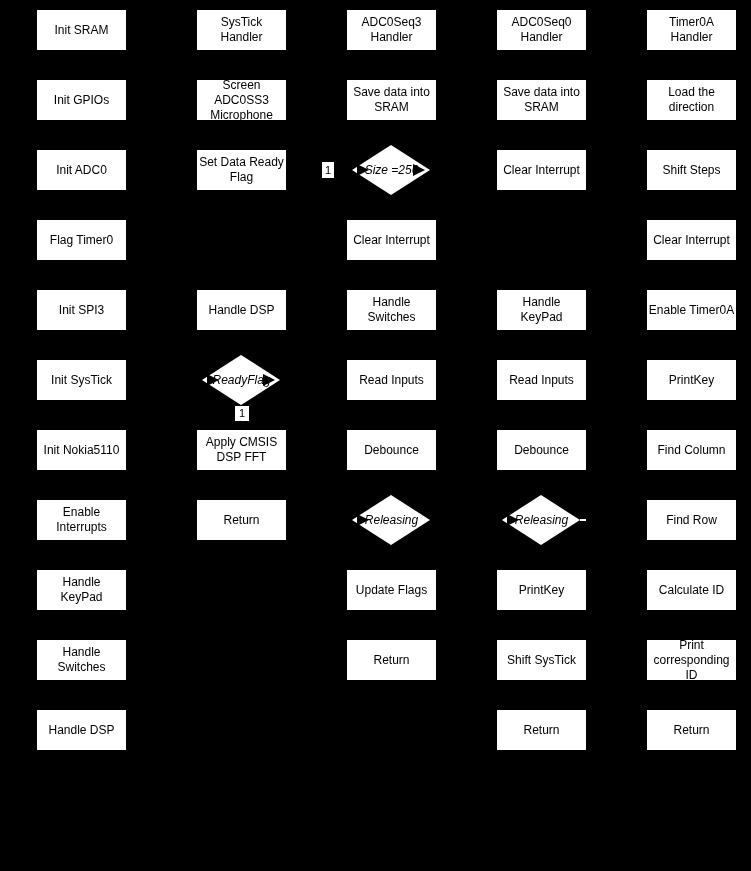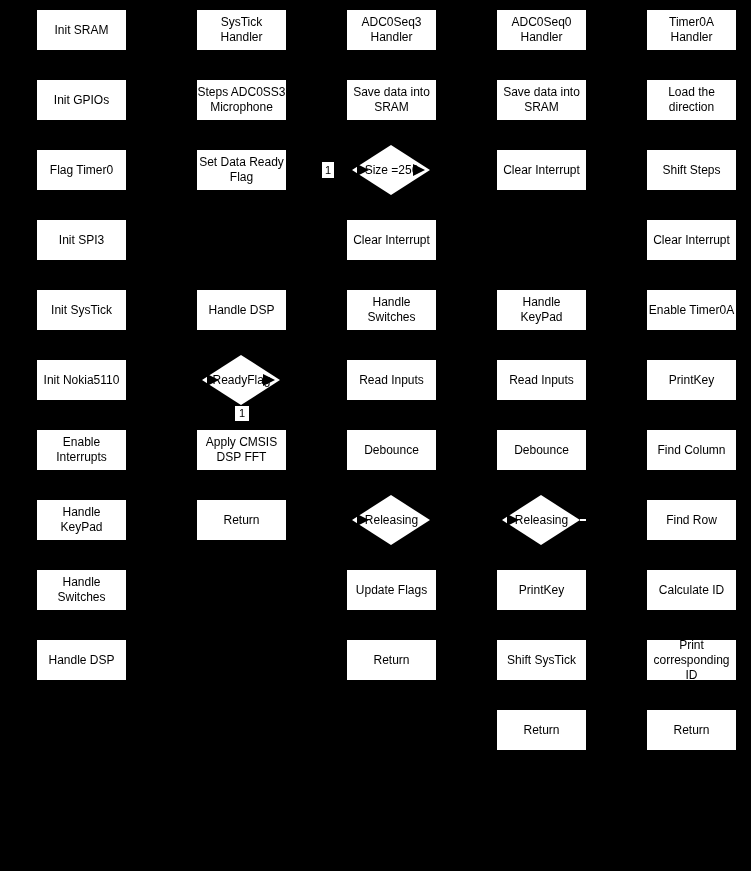--- a/index.html
+++ b/index.html
@@ -15,21 +15,21 @@
 
   .process {
     background:#ffffff; color:#000000;
     display:flex; align-items:center; justify-content:center;
     text-align:center; font-size:12px; line-height:15px;
     white-space:pre-line; overflow:visible;
   }
 
   .spacer { background:transparent; }
 
-  .decision { background:transparent; }
+  .decision { background:transparent;font-style:italic; }
   .dia { position:absolute; left:5px; top:-5px; width:78px; height:50px; overflow:visible; }
   .dshape { fill:#ffffff; }
   .notch  { fill:#000000; }
   .stub   { position:absolute; left:83px; top:19px; width:6px; height:2px; background:#ffffff; }
   .dlbl {
     position:absolute; left:0; right:0; top:-5px; height:50px;
     display:flex; align-items:center; justify-content:center;
     color:#000000; font-size:12px; text-align:center; white-space:pre-line;
   }
 
@@ -42,37 +42,38 @@
   #branch-ready { left:219px; top:406px; width:14px; height:15px; }
 </style>
 </head>
 <body>
 
 <div class="canvas">
 
   <div class="col" style="left:21px">
     <div class="slot process"><span>Init SRAM</span></div>
     <div class="slot process"><span>Init GPIOs</span></div>
+    <div class="slot process"><span>Init ADC0</span></div>
     <div class="slot process"><span>Flag Timer0</span></div>
     <div class="slot process"><span>Init SPI3</span></div>
     <div class="slot process"><span>Init SysTick</span></div>
     <div class="slot process"><span>Init Nokia5110</span></div>
     <div class="slot process"><span>Enable
 Interrupts</span></div>
     <div class="slot process"><span>Handle
 KeyPad</span></div>
     <div class="slot process"><span>Handle
 Switches</span></div>
     <div class="slot process"><span>Handle DSP</span></div>
   </div>
 
   <div class="col" style="left:181px">
     <div class="slot process"><span>SysTick
 Handler</span></div>
-    <div class="slot process"><span>Steps ADC0SS3
+    <div class="slot process"><span>Screen ADC0SS3
 Microphone</span></div>
     <div class="slot process"><span>Set Data Ready
 Flag</span></div>
     <div class="slot spacer"></div>
     <div class="slot process"><span>Handle DSP</span></div>
     <div class="slot decision">
       <svg class="dia" viewBox="0 0 78 50">
         <polygon class="dshape" points="0,25 39,0 78,25 39,50"></polygon>
         <polygon class="notch" points="5,19 5,31 17,25"></polygon>
         <polygon class="notch" points="61,19 61,31 73,25"></polygon>

